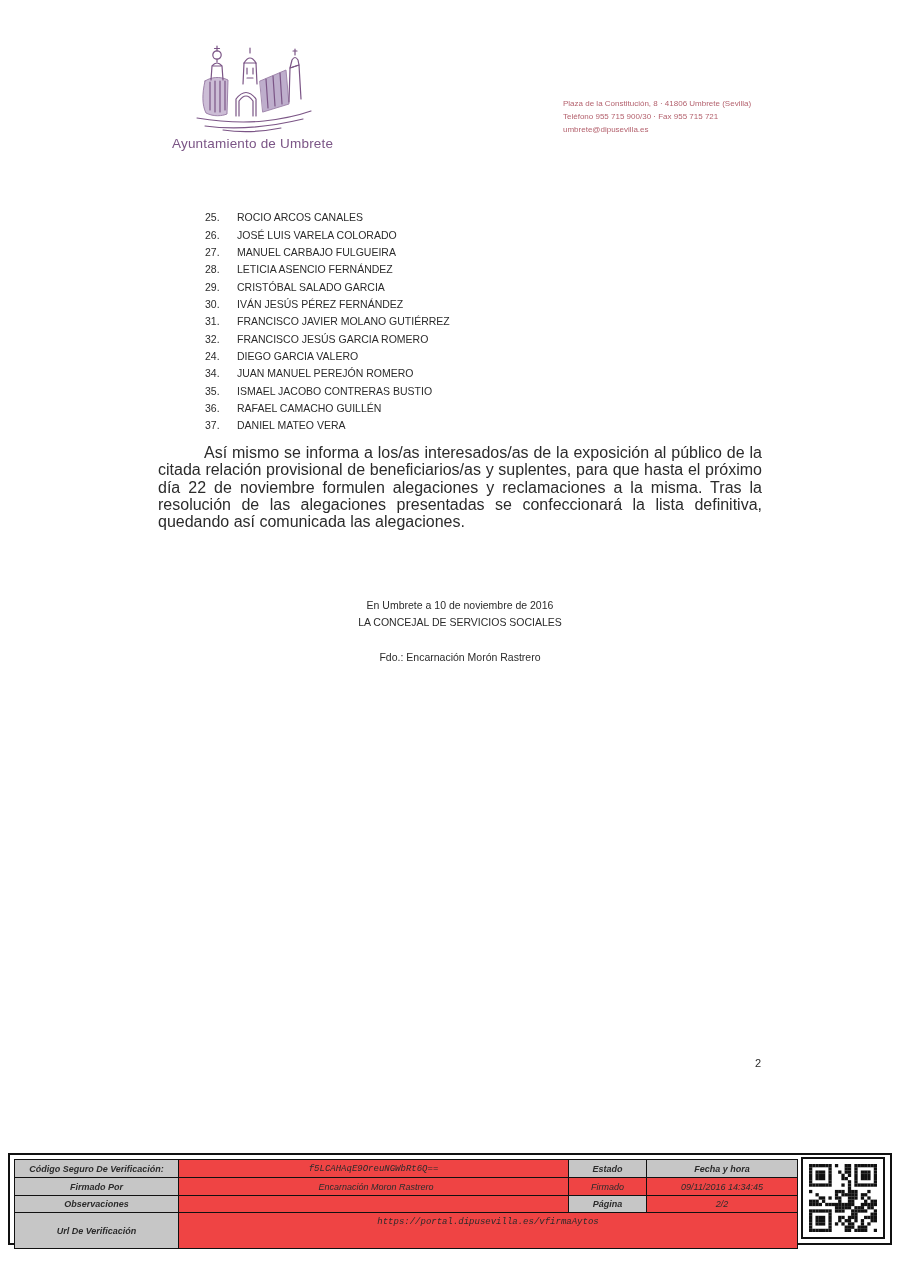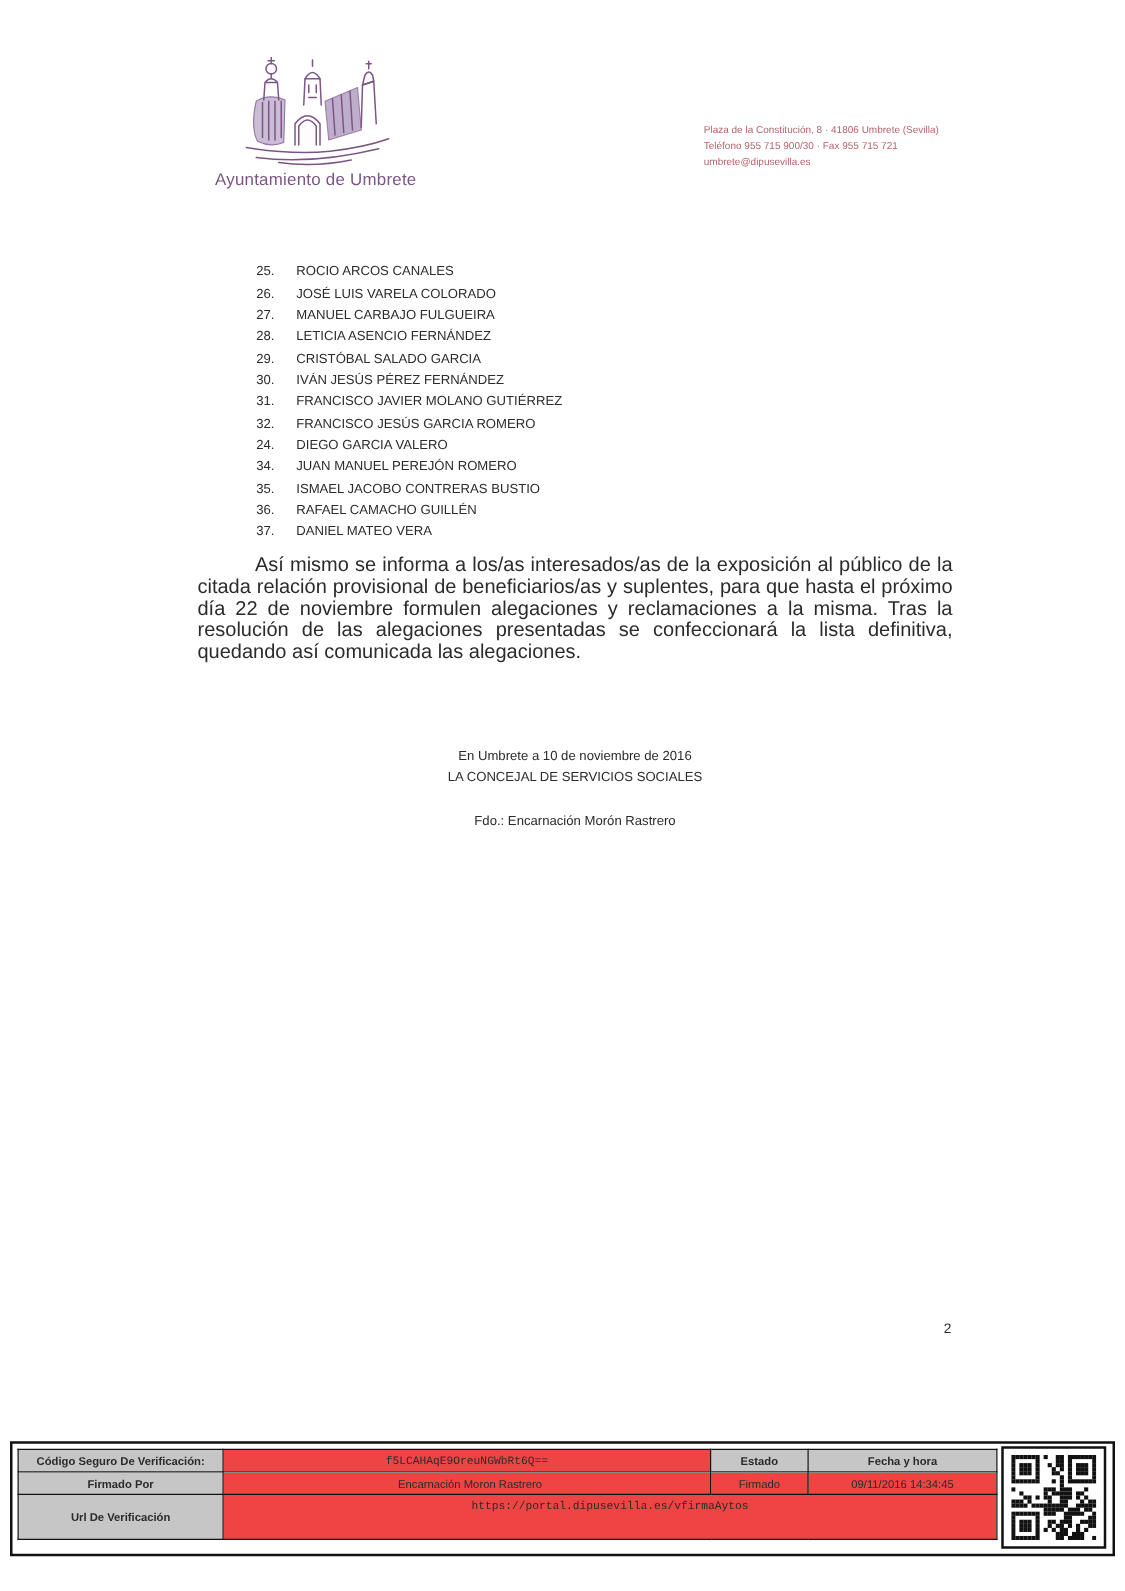--- a/index.html
+++ b/index.html
@@ -50,21 +50,21 @@
   }
   .vtable{
     position:absolute;left:4px;top:4px;
     border-collapse:collapse;table-layout:fixed;
     width:783px;
   }
   .vtable td{
     border:1px solid #111;
     font-size:9px;
     padding:1px 1px;
-    overflow:hidden;white-space:nowrap;
+    overflow:hidden;white-space:nowrap;font-style:italic;
   }
   .vtable td.lbl{
     background:#c6c6c6;
     font-weight:bold;
     text-align:center;
   }
   .vtable td.val{background:#ef4444;text-align:center;}
   .vtable td.val.left{text-align:center;padding-left:6px;}
   .vtable td.mono{font-family:"Liberation Mono", monospace;}
   .vtable tr.r1 td,.vtable tr.r2 td{height:15px;}
@@ -202,20 +202,26 @@
         <td class="lbl">Código Seguro De Verificación:</td>
         <td class="val mono">f5LCAHAqE9OreuNGWbRt6Q==</td>
         <td class="lbl">Estado</td>
         <td class="lbl">Fecha y hora</td>
       </tr>
       <tr class="r2">
         <td class="lbl">Firmado Por</td>
         <td class="val left">Encarnación Moron Rastrero</td>
         <td class="val">Firmado</td>
         <td class="val">09/11/2016 14:34:45</td>
+      </tr>
+      <tr class="r3">
+        <td class="lbl">Observaciones</td>
+        <td class="val left"></td>
+        <td class="lbl">Página</td>
+        <td class="val">2/2</td>
       </tr>
       <tr class="r4">
         <td class="lbl">Url De Verificación</td>
         <td class="val mono" colspan="3">https://portal.dipusevilla.es/vfirmaAytos</td>
       </tr>
     </tbody>
       </table>
     <div class="qrbox">
       <svg width="68" height="68" viewBox="0 0 70 70" fill="#111">
           <rect x="0.00" y="0.00" width="3.39" height="3.39"></rect>

